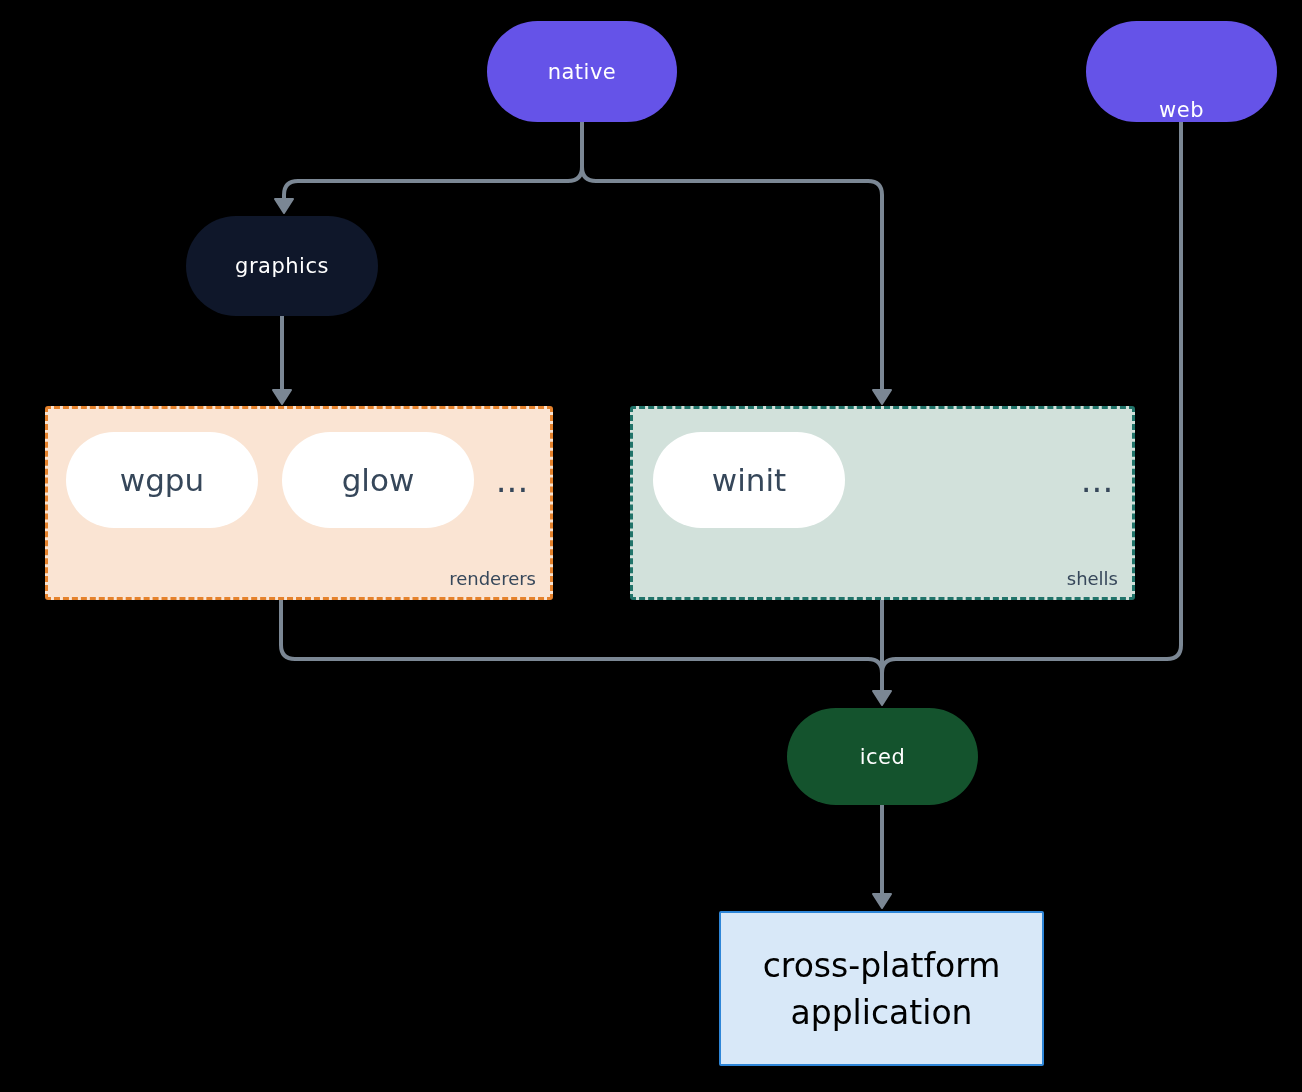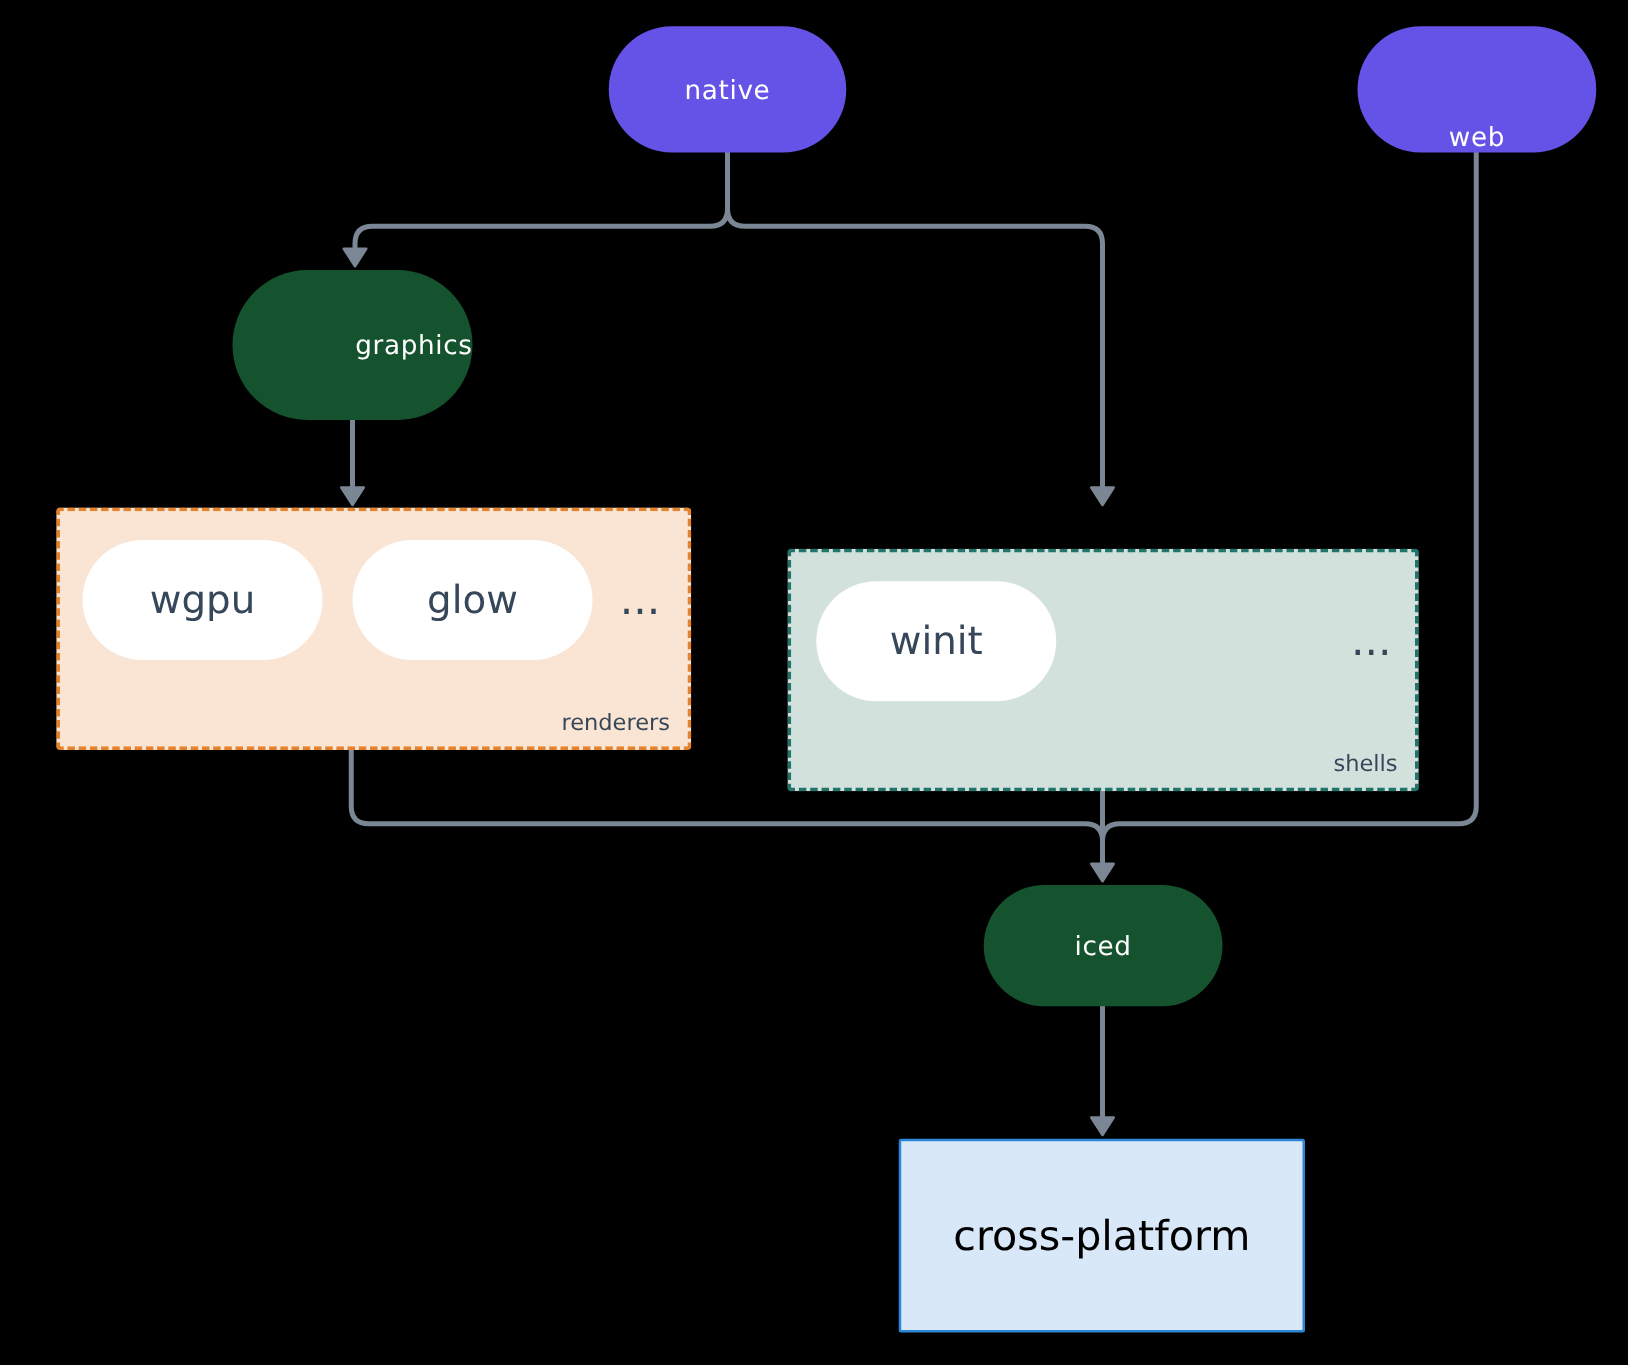--- a/index.html
+++ b/index.html
@@ -17,26 +17,26 @@
   .pill {
     display: flex; align-items: center; justify-content: center;
     border-radius: 60px;
     color: #ffffff;
     font-size: 21px;
     font-weight: 500;
     letter-spacing: 0.5px;
   }
   #node-native   { left: 487px; top: 21px;  width: 190px; height: 101px; background: #6553e8; }
   #node-web      { left: 1086px; top: 21px; width: 191px; height: 101px; background: #6553e8; align-items: flex-end; }
-  #node-graphics { left: 186px; top: 216px; width: 192px; height: 120px;  background: #14532d; justify-content: flex-end; }
+  #node-graphics { left: 186px; top: 216px; width: 192px; height: 100px;  background: #0f172a; }
   #node-iced     { left: 787px; top: 708px; width: 191px; height: 97px;  background: #14532d; }
 
   .group { border-radius: 3px; }
   #group-renderers { left: 45px;  top: 406px; width: 508px; height: 194px; background: #fae4d3; border: 3px dashed #e5822c; }
-  #group-shells    { left: 630px; top: 406px; width: 505px; height: 194px; background: #d2e1db; border: 3px dashed #21746a; margin-top: 33px; }
+  #group-shells    { left: 630px; top: 406px; width: 505px; height: 194px; background: #d2e1db; border: 3px dashed #21746a; }
 
   .item-pill {
     position: absolute; top: 23px; width: 192px; height: 96px;
     background: #ffffff; border-radius: 48px;
     display: flex; align-items: center; justify-content: center;
     color: #36475a; font-size: 31px; font-weight: 500;
   }
   #group-renderers .item-0 { left: 18px; }
   #group-renderers .item-1 { left: 234px; justify-content: center; }
   #group-shells    .item-0 { left: 20px; }
@@ -123,15 +123,16 @@
     <div class="ellipsis">...</div>
     <div class="group-label">shells</div>
   </div>
 
   <div class="node pill" id="node-iced">
     <span>iced</span>
   </div>
 
   <div class="appbox">
     <span>cross-platform</span>
+    <span>application</span>
   </div>
 
 </div>
 
 </body></html>

